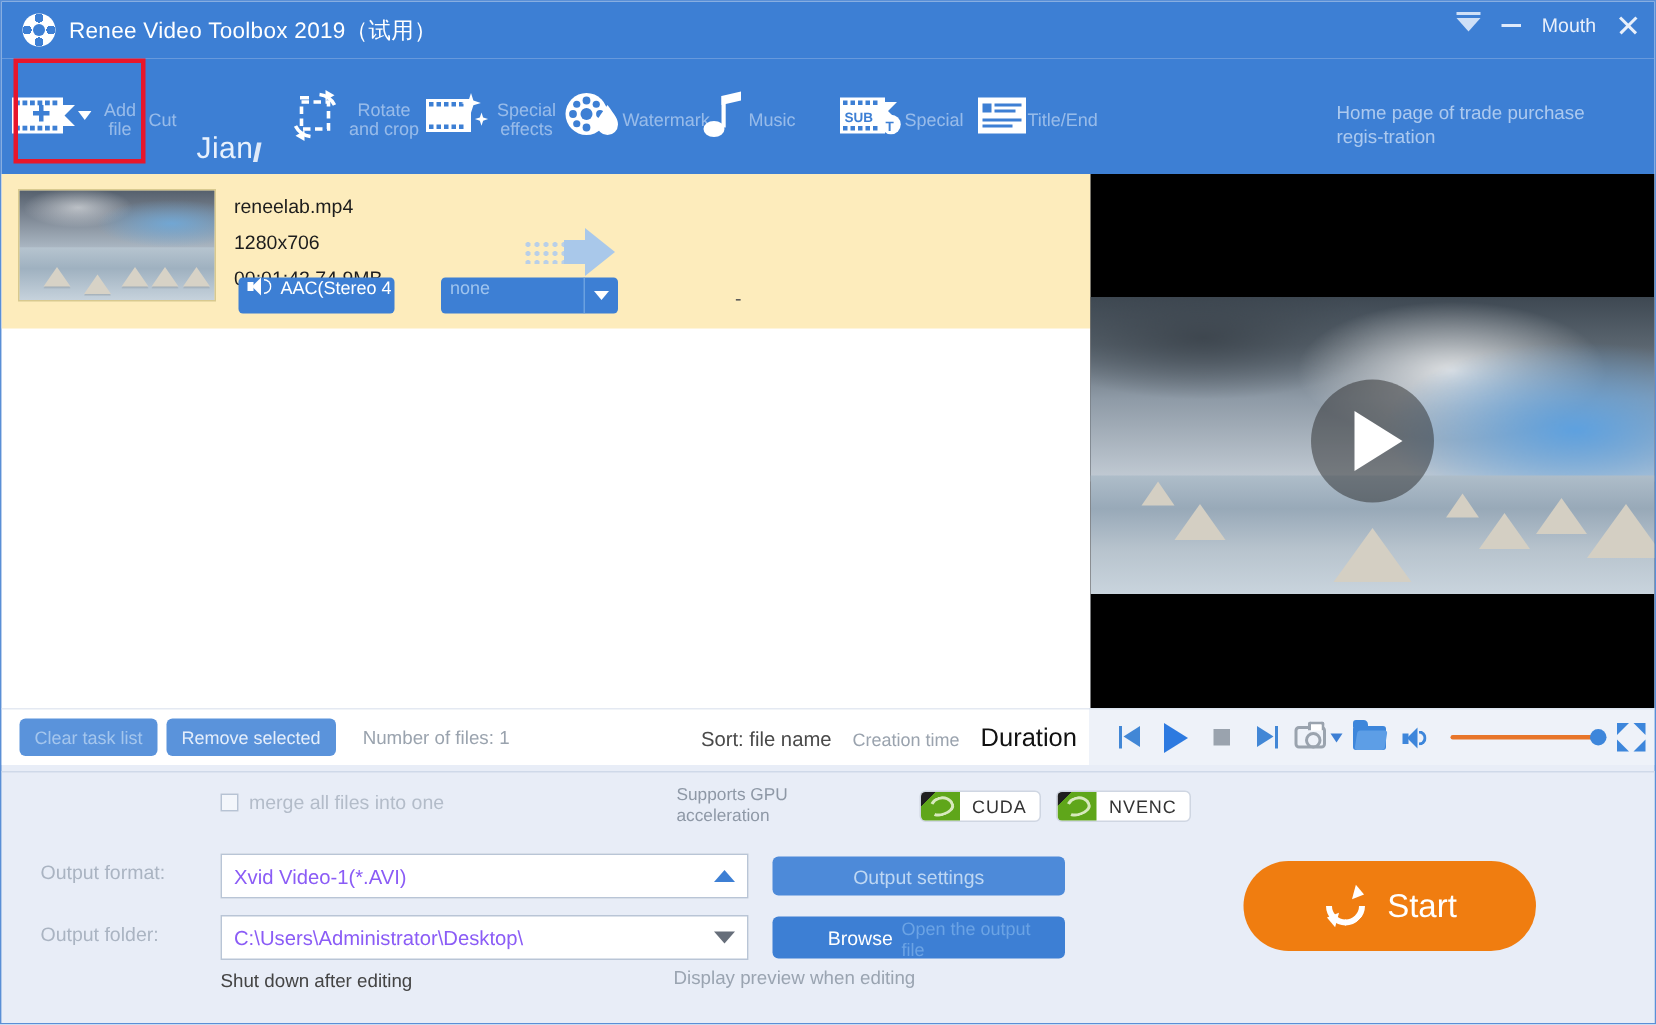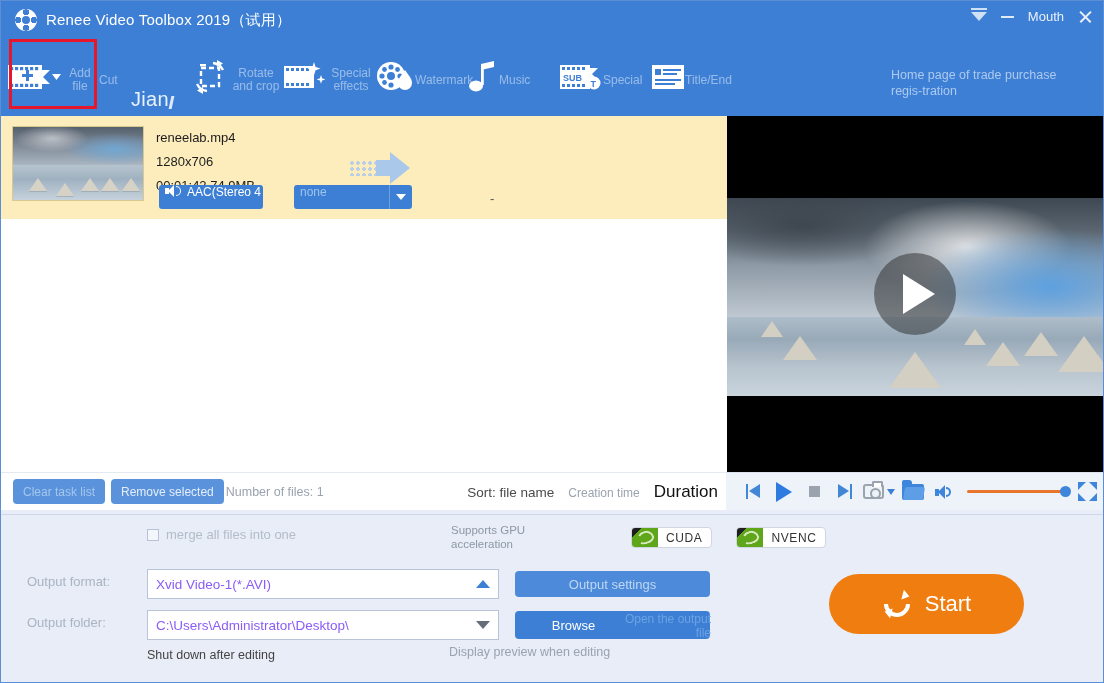--- a/index.html
+++ b/index.html
@@ -249,21 +249,21 @@
     height: 38px; width: 727px; background: #ffffff;
     display: flex; align-items: center; padding-left: 12px;
     border-top: 1px solid #e4e9f2;
   }
   .btn-blue {
     background: #4d8ad9; color: #e2edfb; border: 0; border-radius: 4px;
     font-size: 12px; height: 25px; padding: 0 10px;
     font-family: inherit; opacity: .92;
   }
   .btn-blue.faded { color: #9dc2ec; }
-  .numfiles { font-size: 12.5px; color: #9aa3ae; margin-left: 2px; }
+  .numfiles { font-size: 12.5px; color: #9aa3ae; margin-left: 18px; }
   .sortgrp { margin-left: auto; display: flex; align-items: baseline; padding-right: 8px; gap: 14px; }
   .sortgrp .s1 { font-size: 13.5px; color: #4a4a4a; }
   .sortgrp .s2 { font-size: 12px; color: #9aa3ae; }
   .sortgrp .s3 { font-size: 17px; color: #111; }
 
   
   .pctrl {
     width: 377px; height: 38px; background: #eef2f9;
     display: flex; align-items: center; gap: 0px; padding-left: 12px;
     border-top: 1px solid #dbe3ef;
@@ -350,21 +350,21 @@
     background: #e8edf7;
     border-top: 1px solid #cfd9e9;
   }
   .merge-row { position: absolute; left: 146px; top: 12px; display: flex; align-items: center; gap: 7px; }
   .chk { width: 12px; height: 12px; border: 1px solid #b7c3d4; background: #f3f6fb; }
   .merge-lbl { font-size: 13px; color: #b3bcc9; }
   .gpu-txt {
     position: absolute; left: 450px; top: 8px; width: 110px;
     font-size: 11.5px; color: #8e98a6; line-height: 14px;
   }
-  .badges { position: absolute; left: 630px; top: 12px; display: flex; gap: 24px; }
+  .badges { position: absolute; left: 612px; top: 12px; display: flex; gap: 10px; }
   .badge {
     height: 21px; background: #ffffff; border: 1px solid #cfd6e2; border-radius: 4px;
     display: flex; align-items: center; padding-right: 9px; overflow: hidden;
   }
   .badge .nv {
     width: 26px; height: 21px;
     background: linear-gradient(135deg,#1f1f1f 0 22%, #5fa61a 22% 100%);
     display: flex; align-items: center; justify-content: center; flex: none;
   }
   .badge .nv::before {
@@ -398,23 +398,23 @@
     color: #bed7f3; font-size: 13px; font-family: inherit;
   }
   .browse-btn {
     position: absolute; left: 514px; width: 195px; height: 28px;
     background: #3d7fd4; border: 0; border-radius: 4px;
     color: #ffffff; font-size: 13px; font-family: inherit;
     display:flex; align-items:center; justify-content:center;
     padding-right: 78px;
   }
   .open-out {
-    position: absolute; left: 614px; width: 96px; height: 28px;
+    position: absolute; left: 600px; width: 96px; height: 28px;
     color: #6ba3e4; font-size: 12px; line-height: 14px; padding-top: 1px;
-    text-align: right;
+    text-align: left;
   }
   .foot-opts { position: absolute; left: 146px; top: 130px; width: 560px; }
   .foot-opts .o1 { font-size: 12.5px; color: #444; }
   .foot-opts .o2 { position: absolute; left: 302px; top: 0; font-size: 12.5px; color: #9aa4b1; }
   .start-btn {
     position: absolute; left: 828px; top: 573px; width: 195px; height: 60px;
     background: #f07d10; border: 0; border-radius: 30px;
     display: flex; align-items: center; justify-content: center; gap: 13px;
     color: #ffffff; font-size: 22px; font-family: inherit;
   }

